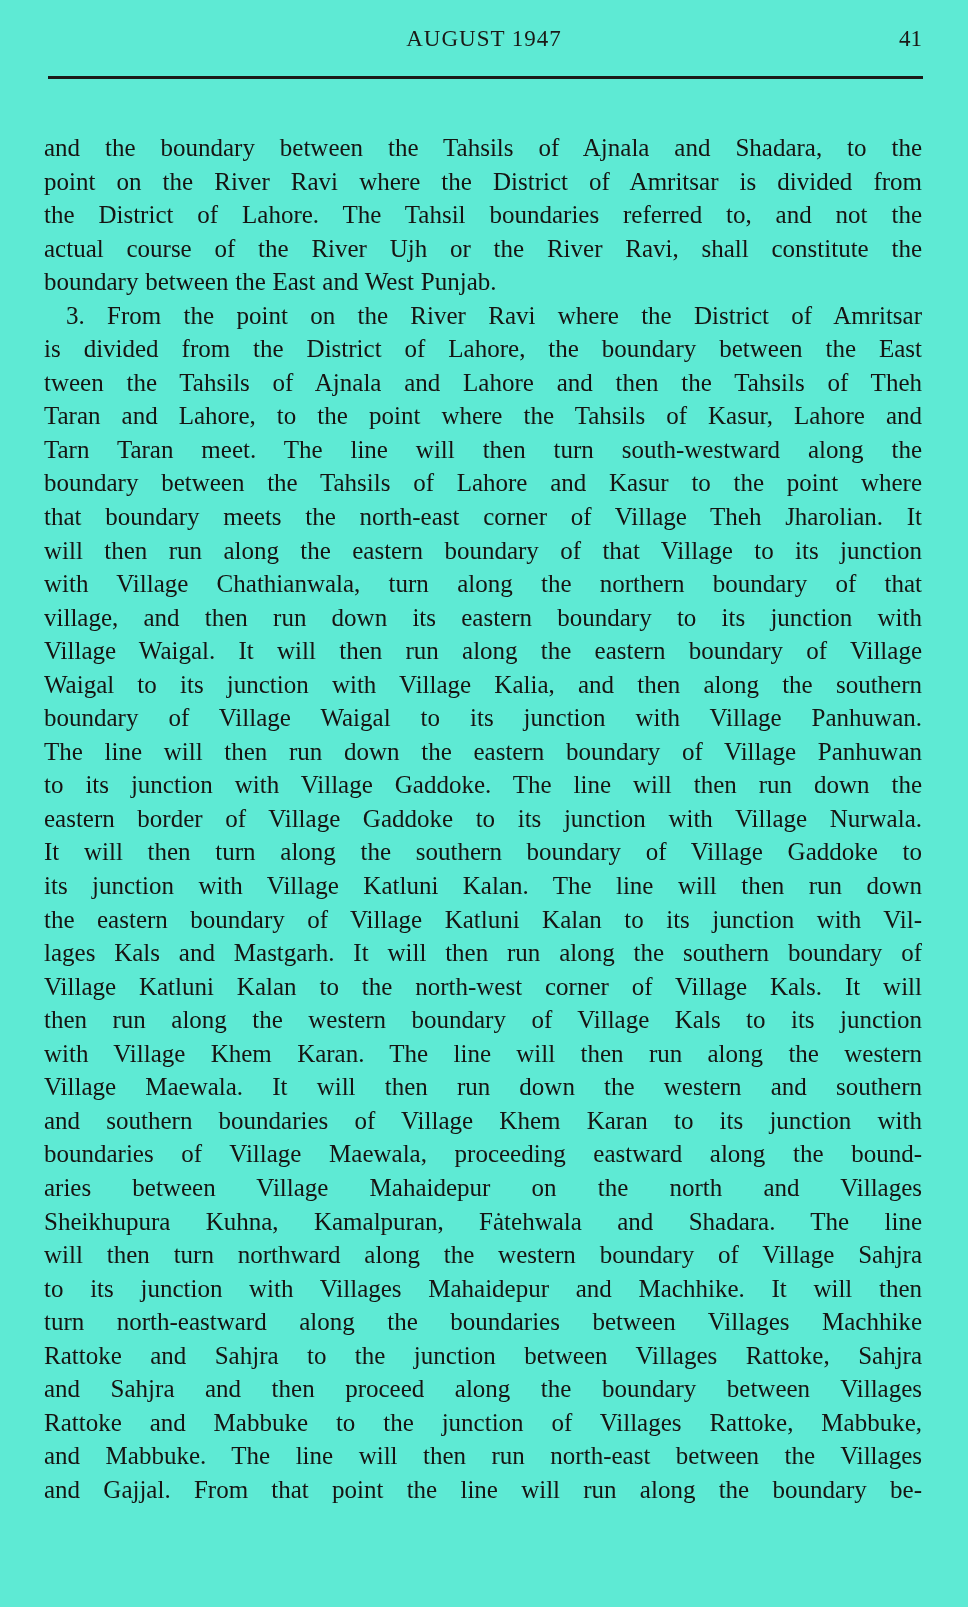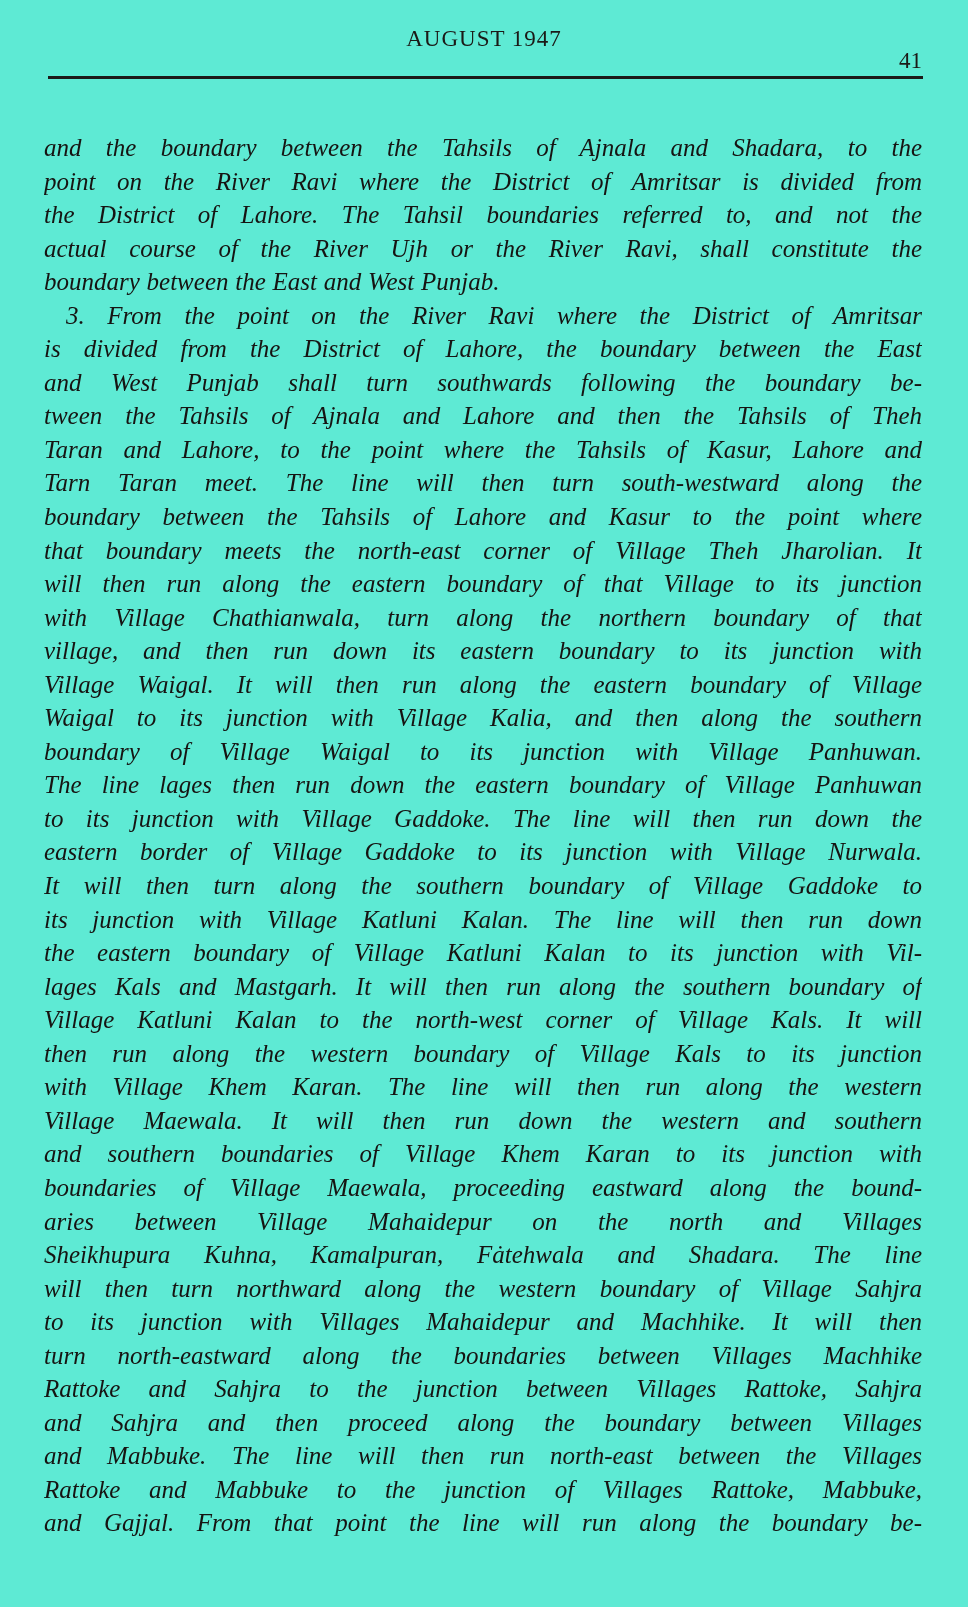--- a/index.html
+++ b/index.html
@@ -32,36 +32,34 @@
     font-size: 23px;
     letter-spacing: 1px;
     color: #1b1916;
   }
   .page-number {
     position: absolute;
     right: 46px;
     top: 0;
     font-size: 23px;
     color: #1b1916;
-    margin-top: 22px;
   }
   .header-rule {
     position: absolute;
     top: 76px;
     left: 48px;
     width: 875px;
     height: 3px;
     background: #1c1a18;
   }
   .doc-body {
     position: absolute;
     top: 131px;
     left: 44px;
     width: 878px;
-    font-style: italic;
   }
   .para {
     margin: 0;
     padding: 0;
   }
   .line {
     font-size: 25px;
     line-height: 33.55px;
     height: 33.55px;
     overflow: hidden;
@@ -95,51 +93,50 @@
       <div class="para">
         <div class="line">and the boundary between the Tahsils of Ajnala and Shadara, to the</div>
         <div class="line">point on the River Ravi where the District of Amritsar is divided from</div>
         <div class="line">the District of Lahore. The Tahsil boundaries referred to, and not the</div>
         <div class="line">actual course of the River Ujh or the River Ravi, shall constitute the</div>
         <div class="line plain-last">boundary between the East and West Punjab.</div>
       </div>
       <div class="para indent">
         <div class="line">3. From the point on the River Ravi where the District of Amritsar</div>
         <div class="line">is divided from the District of Lahore, the boundary between the East</div>
-        <div class="line">and West Punjab shall turn southwards following the boundary be-</div>
         <div class="line">tween the Tahsils of Ajnala and Lahore and then the Tahsils of Theh</div>
         <div class="line">Taran and Lahore, to the point where the Tahsils of Kasur, Lahore and</div>
         <div class="line">Tarn Taran meet. The line will then turn south-westward along the</div>
         <div class="line">boundary between the Tahsils of Lahore and Kasur to the point where</div>
         <div class="line">that boundary meets the north-east corner of Village Theh Jharolian. It</div>
         <div class="line">will then run along the eastern boundary of that Village to its junction</div>
         <div class="line">with Village Chathianwala, turn along the northern boundary of that</div>
         <div class="line">village, and then run down its eastern boundary to its junction with</div>
         <div class="line">Village Waigal. It will then run along the eastern boundary of Village</div>
         <div class="line">Waigal to its junction with Village Kalia, and then along the southern</div>
         <div class="line">boundary of Village Waigal to its junction with Village Panhuwan.</div>
-        <div class="line">The line lages then run down the eastern boundary of Village Panhuwan</div>
+        <div class="line">The line will then run down the eastern boundary of Village Panhuwan</div>
         <div class="line">to its junction with Village Gaddoke. The line will then run down the</div>
         <div class="line">eastern border of Village Gaddoke to its junction with Village Nurwala.</div>
         <div class="line">It will then turn along the southern boundary of Village Gaddoke to</div>
         <div class="line">its junction with Village Katluni Kalan. The line will then run down</div>
         <div class="line">the eastern boundary of Village Katluni Kalan to its junction with Vil-</div>
         <div class="line">lages Kals and Mastgarh. It will then run along the southern boundary of</div>
         <div class="line">Village Katluni Kalan to the north-west corner of Village Kals. It will</div>
         <div class="line">then run along the western boundary of Village Kals to its junction</div>
         <div class="line">with Village Khem Karan. The line will then run along the western</div>
         <div class="line">Village Maewala. It will then run down the western and southern</div>
         <div class="line">and southern boundaries of Village Khem Karan to its junction with</div>
         <div class="line">boundaries of Village Maewala, proceeding eastward along the bound-</div>
         <div class="line">aries between Village Mahaidepur on the north and Villages</div>
         <div class="line">Sheikhupura Kuhna, Kamalpuran, Fȧtehwala and Shadara. The line</div>
         <div class="line">will then turn northward along the western boundary of Village Sahjra</div>
         <div class="line">to its junction with Villages Mahaidepur and Machhike. It will then</div>
         <div class="line">turn north-eastward along the boundaries between Villages Machhike</div>
         <div class="line">Rattoke and Sahjra to the junction between Villages Rattoke, Sahjra</div>
         <div class="line">and Sahjra and then proceed along the boundary between Villages</div>
+        <div class="line">Rattoke and Mabbuke to the junction of Villages Rattoke, Mabbuke,</div>
         <div class="line">and Mabbuke. The line will then run north-east between the Villages</div>
-        <div class="line">Rattoke and Mabbuke to the junction of Villages Rattoke, Mabbuke,</div>
         <div class="line">and Gajjal. From that point the line will run along the boundary be-</div>
       </div>
     </div>
 
 </div>
 
 </body></html>

